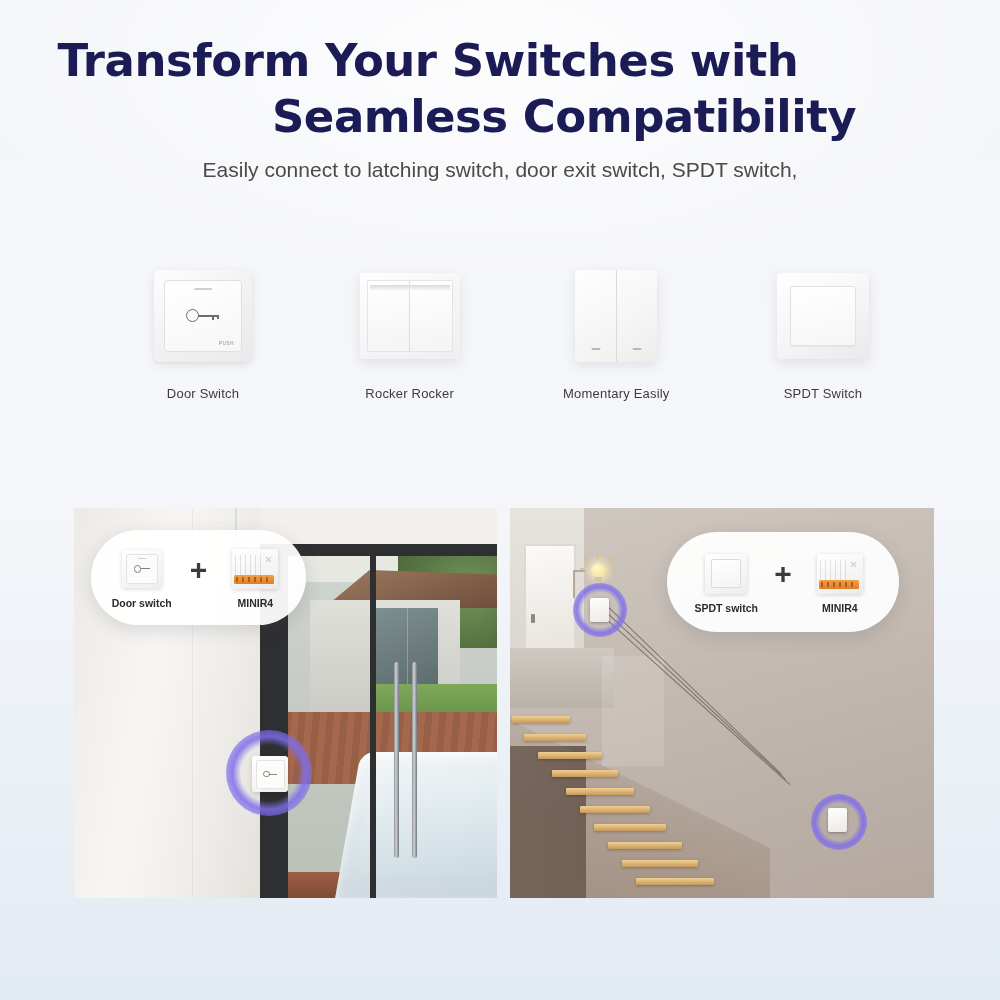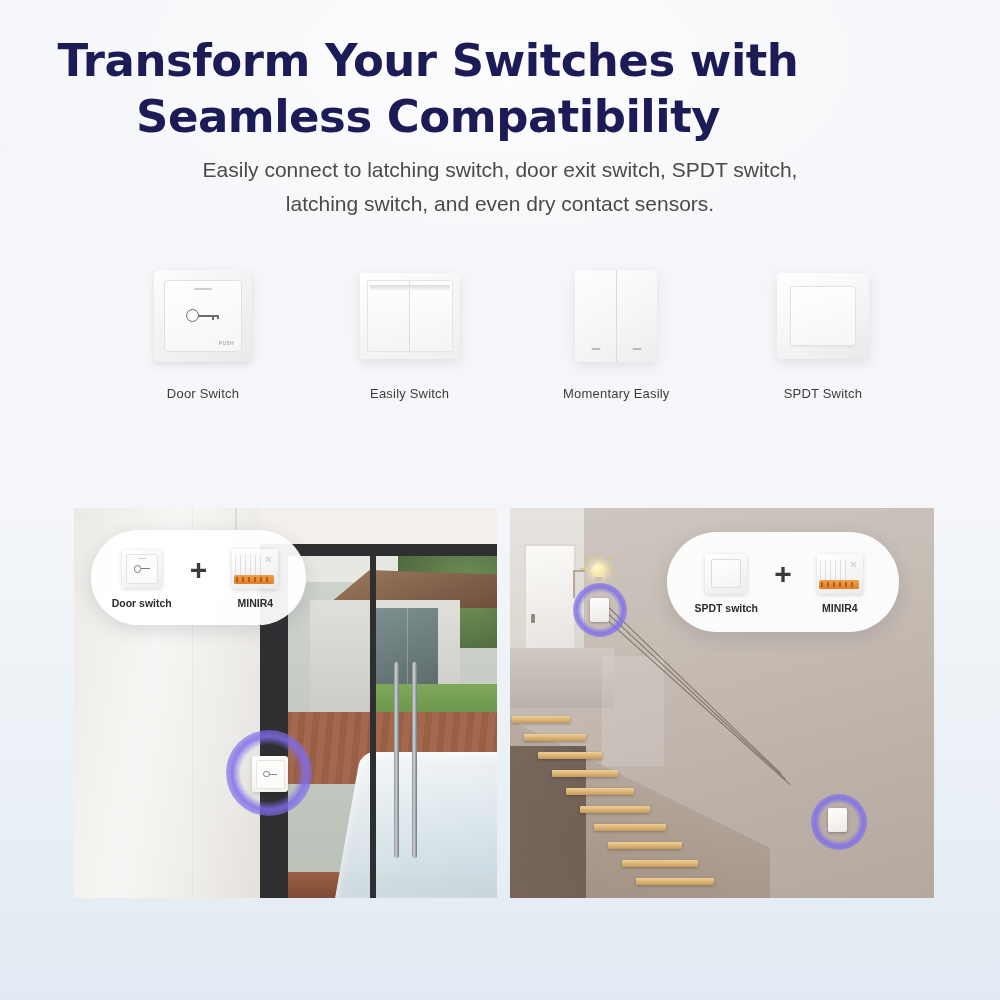--- a/index.html
+++ b/index.html
@@ -15,21 +15,21 @@
       linear-gradient(180deg,#f4f5f8 0%,#f6f7f9 34%,#f4f6f9 52%,#eaf0f6 78%,#e2eaf3 100%);
   }
 
   
   .headline{
     position:absolute;top:33px;left:0;width:856px;text-align:center;
     font-family:"DejaVu Sans","Liberation Sans",sans-serif;
     font-weight:bold;font-size:45px;line-height:56px;
     letter-spacing:-0.5px;color:#1b1b55;
   }
-  .headline .l2{display:block;}
+  .headline .l2{display:block;text-align:right;}
   .subhead{
     position:absolute;top:153px;left:0;width:1000px;text-align:center;
     font-size:21px;line-height:34px;color:#4a4a4a;font-weight:400;
   }
   .subhead .s2{display:block;}
 
   
   .gallery{
     position:absolute;top:262px;left:118px;width:790px;height:145px;
     display:flex;justify-content:space-between;align-items:flex-start;
@@ -356,21 +356,20 @@
 
 <div class="page">
 
   <div class="headline">
     <span>Transform Your Switches with</span>
     <span class="l2">Seamless Compatibility</span>
   </div>
 
   <div class="subhead">
     <span>Easily connect to latching switch, door exit switch, SPDT switch,</span>
-    <span class="s2">latching switch, and even dry contact sensors.</span>
   </div>
 
   <div class="gallery">
 
     <div class="sw-cell">
       <div class="sw-stage">
         <div class="plate-door">
           <div class="inner">
             <div class="topline"></div>
             <div class="keyicon">
@@ -388,21 +387,21 @@
 
     <div class="sw-cell">
       <div class="sw-stage">
         <div class="plate-rocker">
           <div class="rk">
               <div class="half"></div>
               <div class="half"></div>
             </div>
         </div>
       </div>
-      <div class="sw-label">Easily Switch</div>
+      <div class="sw-label">Rocker Rocker</div>
     </div>
 
     <div class="sw-cell">
       <div class="sw-stage">
         <div class="plate-mom">
           <div class="mh">
               <div class="dash"></div>
             </div>
           <div class="mh">
               <div class="dash"></div>

